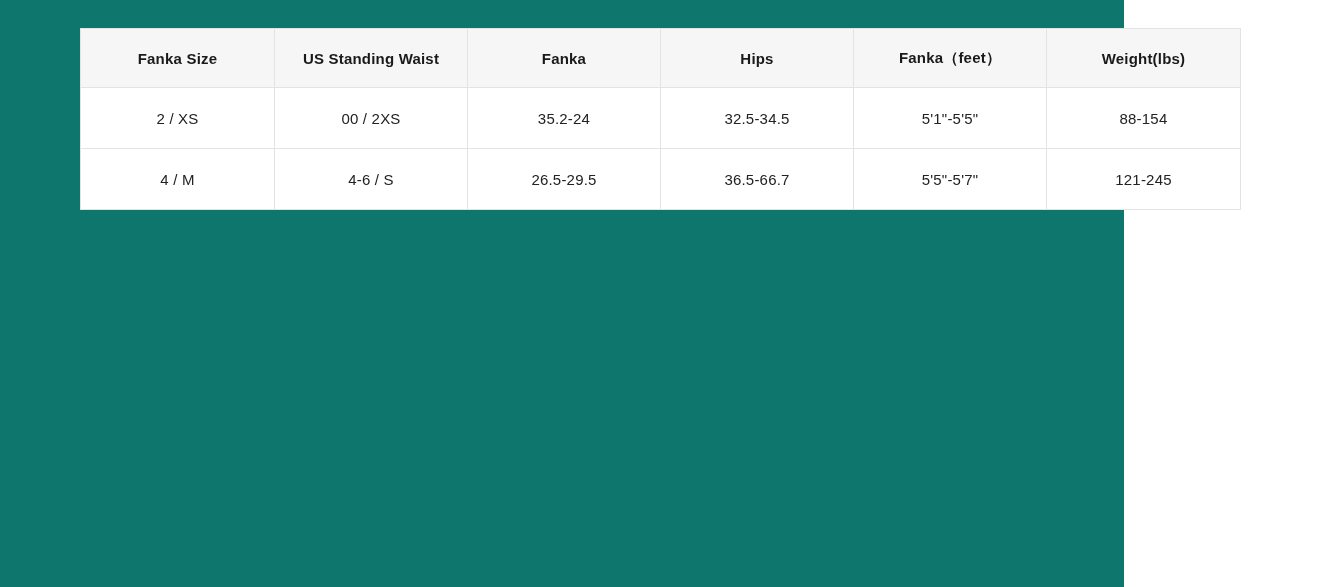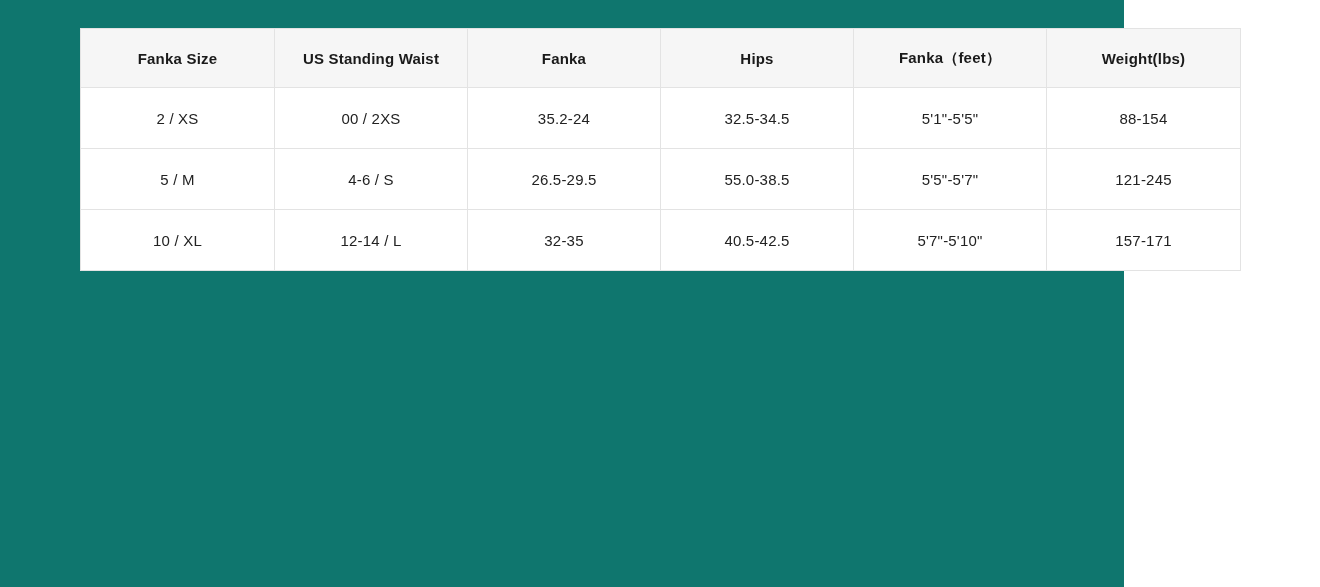--- a/index.html
+++ b/index.html
@@ -93,31 +93,23 @@
       <tbody>
         <tr class="odd">
           <td>2 / XS</td>
           <td>00 / 2XS</td>
           <td>35.2-24</td>
           <td>32.5-34.5</td>
           <td>5'1"-5'5"</td>
           <td>88-154</td>
         </tr>
         <tr class="odd">
-          <td>5 / M</td>
+          <td>4 / M</td>
           <td>4-6 / S</td>
           <td>26.5-29.5</td>
-          <td>55.0-38.5</td>
+          <td>36.5-66.7</td>
           <td>5'5"-5'7"</td>
           <td>121-245</td>
-        </tr>
-        <tr class="odd">
-          <td>10 / XL</td>
-          <td>12-14 / L</td>
-          <td>32-35</td>
-          <td>40.5-42.5</td>
-          <td>5'7"-5'10"</td>
-          <td>157-171</td>
         </tr>
       </tbody>
     </table>
   </div>
 </div>
 
 </body></html>

